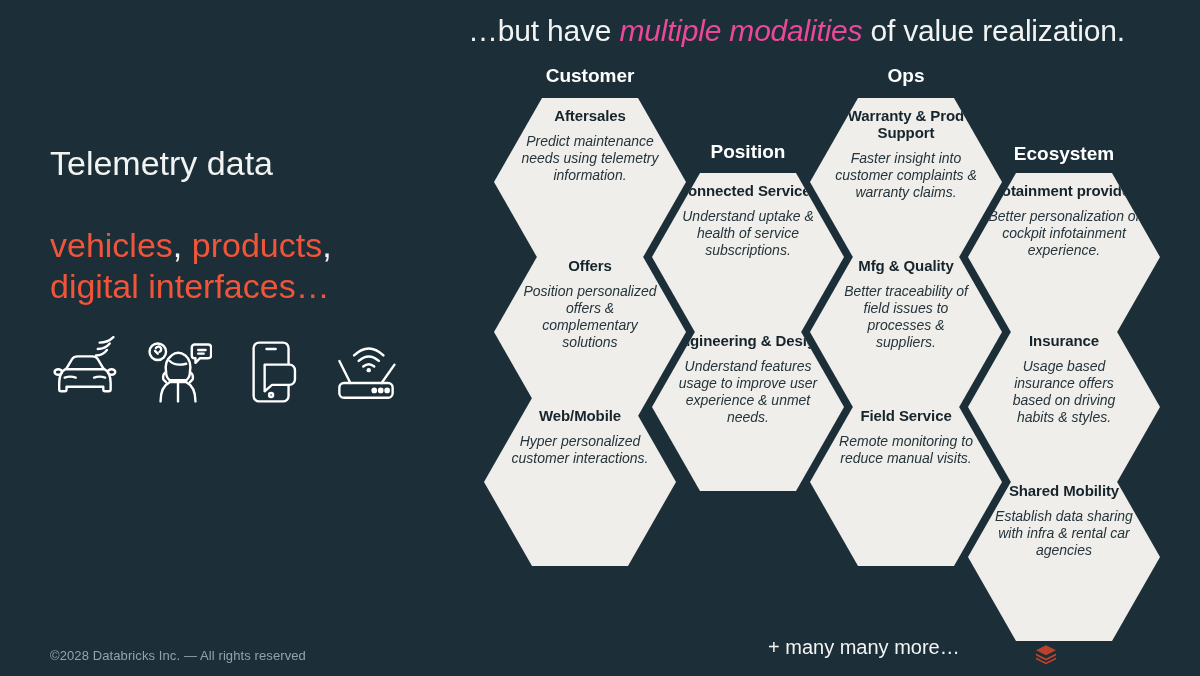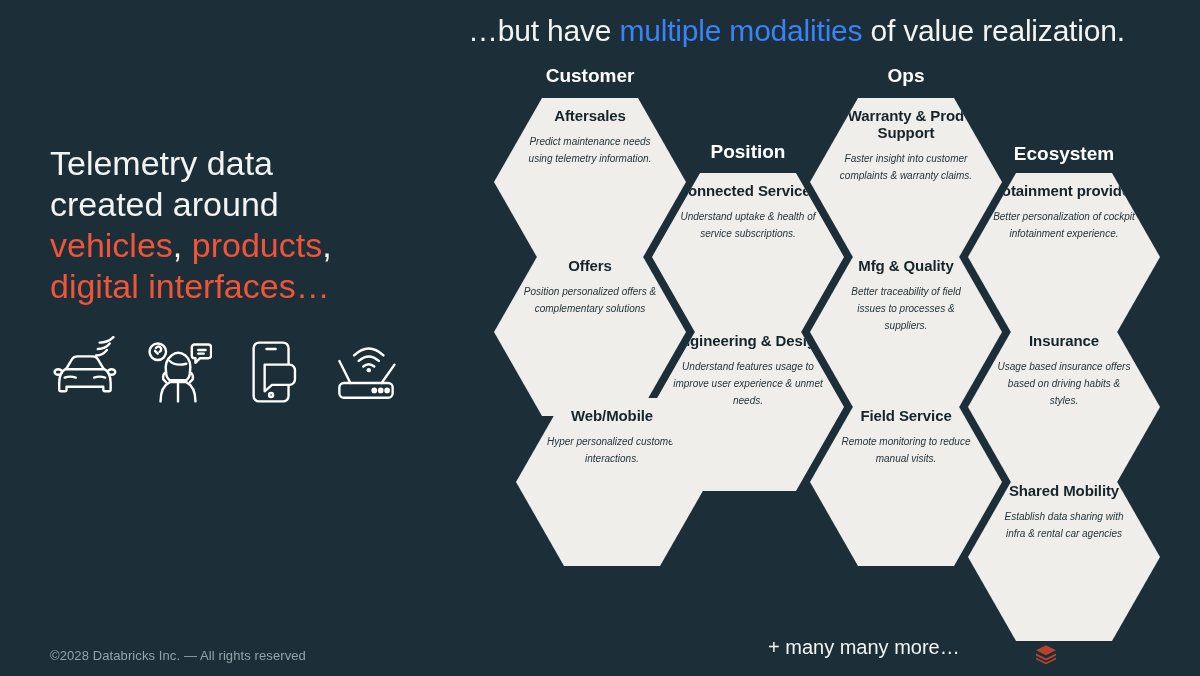--- a/index.html
+++ b/index.html
@@ -15,21 +15,21 @@
   #title {
     position:absolute;
     left:468px; top:14px;
     width:720px;
     font-size:30px;
     font-weight:400;
     color:#F2F3F3;
     letter-spacing:-0.2px;
     white-space:nowrap;
   }
-  #title .hl { color:#3b82f6; }
+  #title .hl { color:#ec4899;font-style:italic; }
 
   
   #lead {
     position:absolute;
     left:50px; top:143px;
     width:360px;
     font-size:34px;
     line-height:41px;
     color:#F2F3F3;
     font-weight:400;
@@ -98,37 +98,37 @@
     align-items:center;
   }
   .hex .ht {
     font-size:15px;
     font-weight:700;
     line-height:17px;
     letter-spacing:-0.1px;
   }
   .hex .hb {
     margin-top:9px;
-    font-size:10px;
+    font-size:14px;
     font-style:italic;
     line-height:17px;
     color:#25343B;
   }
   .hex.wide { padding-left:14px; padding-right:14px; }
 </style>
 </head>
 <body>
 
 <div id="title">
   <span>…but have </span><span class="hl">multiple modalities</span><span> of value realization.</span>
 </div>
 
 <div id="lead">
   <span>Telemetry data</span><br>
-  <span>created around</span><br>
+  <br>
   <span class="hl">vehicles</span><span>, </span><span class="hl">products</span><span>,</span><br>
   <span class="hl">digital interfaces…</span>
 </div>
 
 <div id="icon-row">
   <div class="ico">
     <svg viewBox="0 0 74 72" fill="none" stroke="#FFFFFF" stroke-width="2.6" stroke-linecap="round" stroke-linejoin="round">
       <path d="M10 48 Q10 36 18 32 L24 22 Q26 19 30 19 L46 19 Q50 19 52 22 L58 32 Q66 36 66 48 L66 55 Q66 57 64 57 L60 57 Q58 57 58 55 L58 52 L18 52 L18 55 Q18 57 16 57 L12 57 Q10 57 10 55 Z"></path>
       <path d="M18 33 L58 33"></path>
       <path d="M16 42 Q22 40 28 42"></path>
@@ -181,21 +181,21 @@
 <div id="hexgrid">
     <div class="colhead" style="left: 590px; top: 65px;">Customer</div>
     <div class="hex" style="left: 494px; top: 98px; z-index: 10; pointer-events: auto;">
       <div class="ht">Aftersales</div>
       <div class="hb">Predict maintenance needs using telemetry information.</div>
     </div>
     <div class="hex" style="left: 494px; top: 248px; z-index: 11; pointer-events: auto;">
       <div class="ht">Offers</div>
       <div class="hb">Position personalized offers &amp; complementary solutions</div>
     </div>
-    <div class="hex" style="left: 516px; top: 398px; z-index: 12; pointer-events: auto;">
+    <div class="hex" style="left: 484px; top: 398px; z-index: 12; pointer-events: auto;">
       <div class="ht">Web/Mobile</div>
       <div class="hb">Hyper personalized customer interactions.</div>
     </div>
     <div class="colhead" style="left: 748px; top: 141px;">Position</div>
     <div class="hex wide" style="left: 652px; top: 173px; z-index: 15; pointer-events: auto;">
       <div class="ht">Connected Services</div>
       <div class="hb">Understand uptake &amp; health of service subscriptions.</div>
     </div>
     <div class="hex wide" style="left: 652px; top: 323px; z-index: 16; pointer-events: auto;">
       <div class="ht">Engineering &amp; Design</div>

